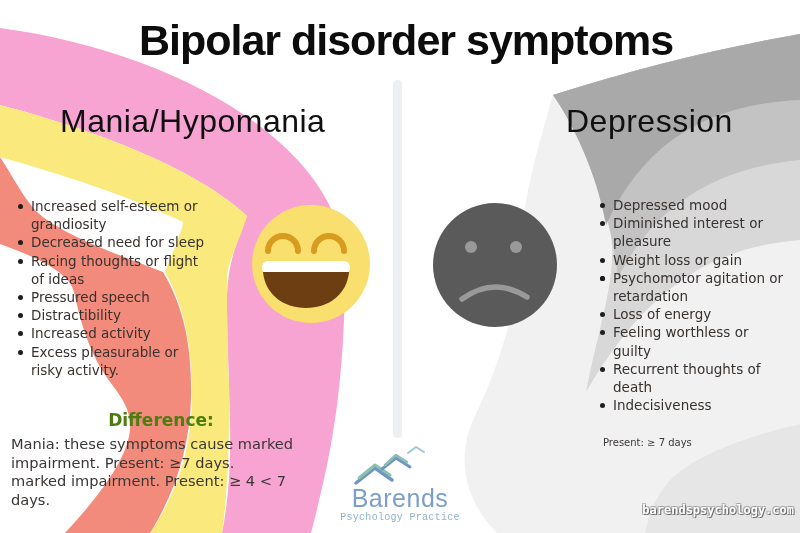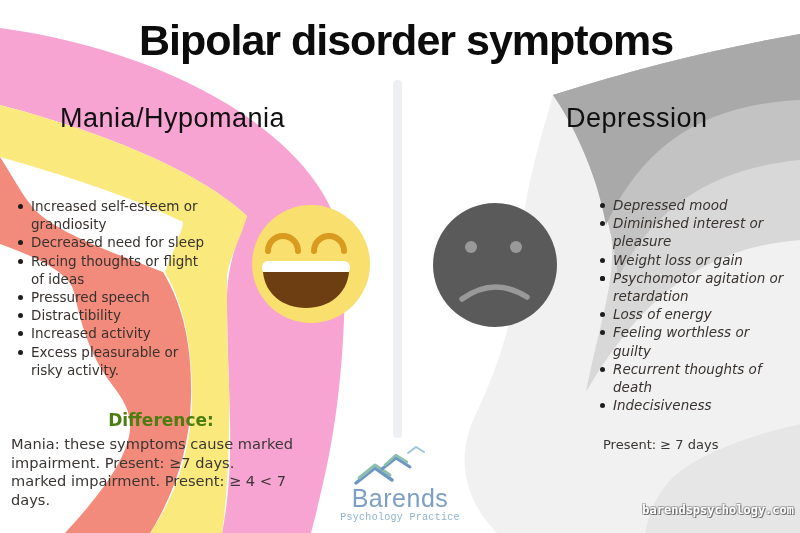--- a/index.html
+++ b/index.html
@@ -3,29 +3,29 @@
 <meta charset="utf-8">
 <style>
   html,body{margin:0;padding:0;background:#fff;}
   .canvas{position:relative;width:800px;height:533px;overflow:hidden;background:#ffffff;
           font-family:"DejaVu Sans",sans-serif;}
   .bg-svg{position:absolute;left:0;top:0;z-index:0;}
   .txt-layer{position:absolute;z-index:2;}
   .title{left:0;right:0;top:16px;text-align:center;
          font-family:"Liberation Sans",sans-serif;font-weight:700;
          font-size:43px;letter-spacing:-1px;color:#0c0c0c;padding-left:12px;}
-  .col-heading{font-family:"Liberation Sans",sans-serif;font-size:27px;color:#101010;letter-spacing:.5px;}
+  .col-heading{font-family:"Liberation Sans",sans-serif;font-size:32px;color:#101010;letter-spacing:.5px;}
   .heading-left{left:60px;top:103px;}
   .heading-right{left:566px;top:103px;}
   .symptom-list{font-size:13.5px;line-height:18.2px;color:#38322f;}
   .list-left{left:16px;top:197px;width:196px;}
-  .list-right{left:598px;top:196px;width:192px;font-style:italic;}
+  .list-right{left:598px;top:196px;width:192px;}
   .li{position:relative;padding-left:15px;}
   .dot{position:absolute;left:2px;top:7px;width:5px;height:5px;border-radius:50%;background:#211d1b;}
-  .present{left:603px;top:437px;font-size:13px;color:#3a3634;}
+  .present{left:603px;top:437px;font-size:10px;color:#3a3634;}
   .difference{left:11px;top:410px;width:300px;}
   .difference h2{margin:0 0 5px 0;font-size:17px;color:#4d7c0f;font-weight:700;
                  font-family:"DejaVu Sans",sans-serif;text-align:center;}
   .dline{font-size:14.6px;line-height:18.6px;color:#3a3634;}
   .logo-name{left:330px;top:484px;width:140px;text-align:center;
              font-family:"Liberation Sans",sans-serif;font-size:25px;color:#7C9EC7;letter-spacing:.5px;}
   .logo-sub{left:330px;top:512px;width:140px;text-align:center;
             font-family:Liberation Mono, monospace;font-size:10px;color:#8FB2CC;letter-spacing:.3px;}
   .website{right:6px;top:503px;font-family:"DejaVu Sans Mono",monospace;font-weight:700;
            font-size:12px;color:#ffffff;

